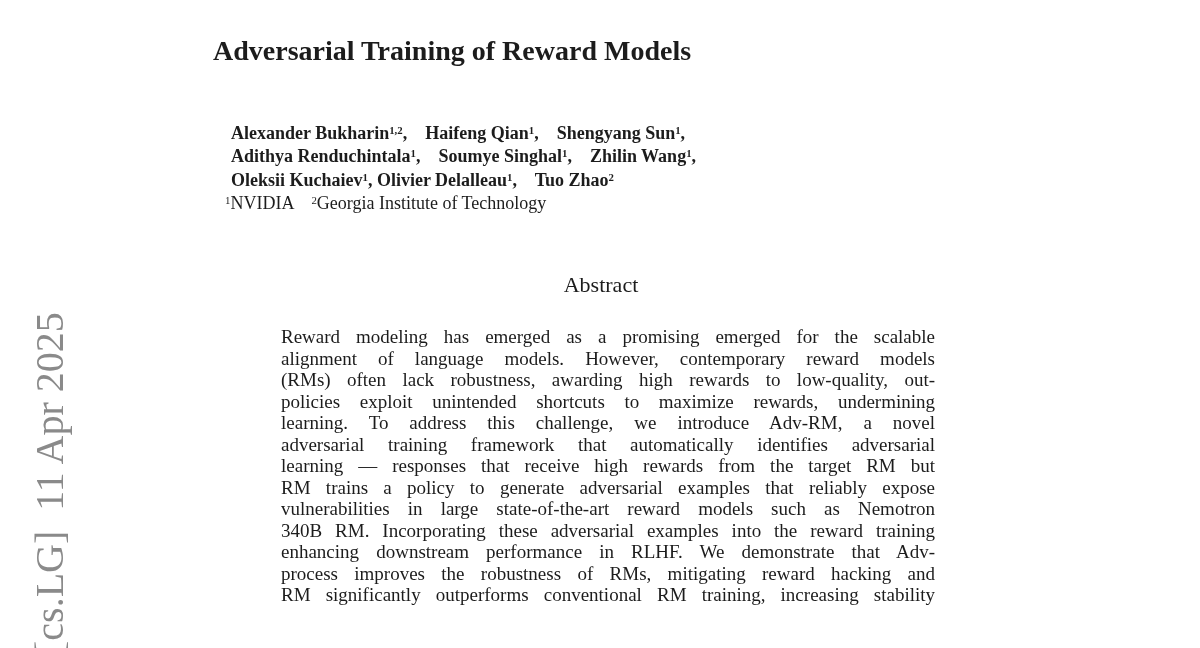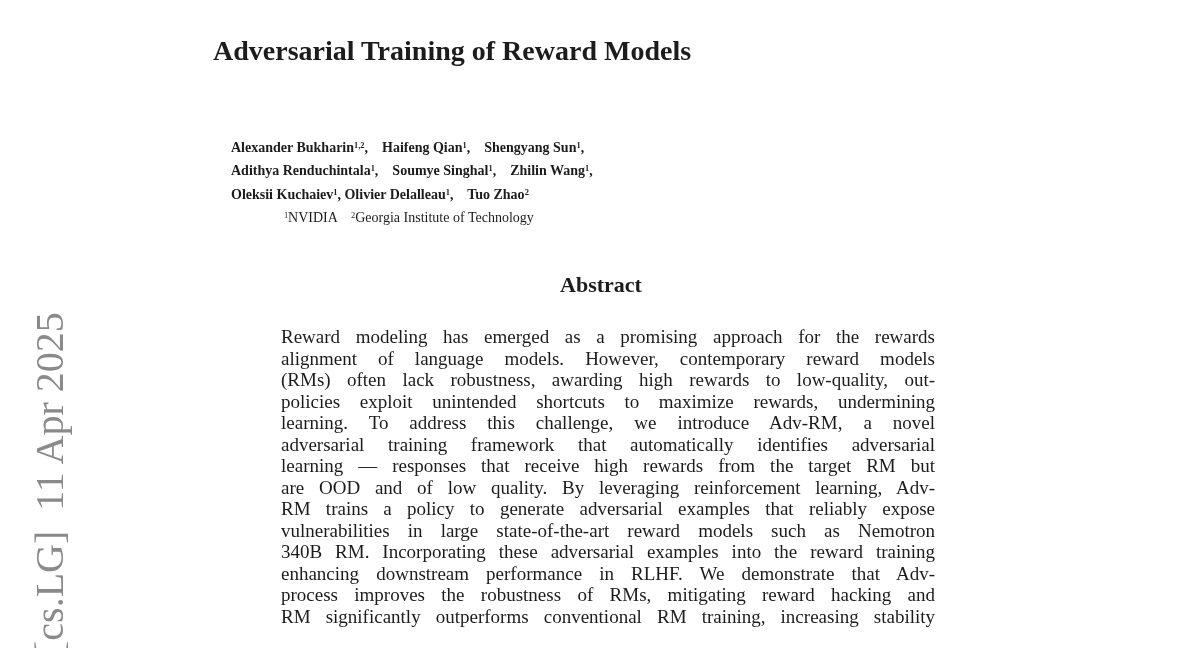--- a/index.html
+++ b/index.html
@@ -34,47 +34,46 @@
     position: absolute;
     left: 213px; top: 34px;
     margin: 0;
     font-size: 28px;
     font-weight: bold;
     line-height: 34px;
     white-space: pre;
   }
   .authors {
     position: absolute;
-    left: 231px; top: 136px;
-    font-size: 14px;
+    left: 231px; top: 122px;
+    font-size: 18px;
     font-weight: bold;
   }
   .author-line {
     line-height: 23.4px;
     white-space: pre;
   }
   .affiliation-line {
     line-height: 23.4px;
     white-space: pre;
     font-weight: normal;
     margin-left: -6px;
-    text-align: center;
   }
   sup {
     font-size: 0.6em;
     vertical-align: 0.42em;
     line-height: 0;
   }
   .abstract-heading {
     position: absolute;
     left: 281px; top: 272px;
     width: 640px;
     text-align: center;
     font-size: 22px;
-    font-weight: bold;
+    font-weight: normal;
     line-height: 26px;
   }
   .abstract-body {
     position: absolute;
     left: 281px; top: 326px;
     width: 654px;
     font-size: 19px;
   }
   .abstract-line {
     line-height: 21.5px;
@@ -97,28 +96,27 @@
   <div class="author-line"><span>Alexander Bukharin</span><sup>1,2</sup><span>,    Haifeng Qian</span><sup>1</sup><span>,    Shengyang Sun</span><sup>1</sup><span>,</span></div>
       <div class="author-line"><span>Adithya Renduchintala</span><sup>1</sup><span>,    Soumye Singhal</span><sup>1</sup><span>,    Zhilin Wang</span><sup>1</sup><span>,</span></div>
       <div class="author-line"><span>Oleksii Kuchaiev</span><sup>1</sup><span>, Olivier Delalleau</span><sup>1</sup><span>,    Tuo Zhao</span><sup>2</sup></div>
       <div class="affiliation-line"><sup>1</sup><span>NVIDIA    </span><sup>2</sup><span>Georgia Institute of Technology</span></div>
     </div>
 
   <div class="abstract-heading">Abstract</div>
 
   <div class="abstract-body">
 
-  <div class="abstract-line">Reward modeling has emerged as a promising approach for the rewards</div>
+  <div class="abstract-line">Reward modeling has emerged as a promising emerged for the scalable</div>
       <div class="abstract-line">alignment of language models. However, contemporary reward models</div>
       <div class="abstract-line">(RMs) often lack robustness, awarding high rewards to low-quality, out-</div>
       <div class="abstract-line">policies exploit unintended shortcuts to maximize rewards, undermining</div>
       <div class="abstract-line">learning. To address this challenge, we introduce Adv-RM, a novel</div>
       <div class="abstract-line">adversarial training framework that automatically identifies adversarial</div>
       <div class="abstract-line">learning — responses that receive high rewards from the target RM but</div>
-      <div class="abstract-line">are OOD and of low quality. By leveraging reinforcement learning, Adv-</div>
       <div class="abstract-line">RM trains a policy to generate adversarial examples that reliably expose</div>
       <div class="abstract-line">vulnerabilities in large state-of-the-art reward models such as Nemotron</div>
       <div class="abstract-line">340B RM. Incorporating these adversarial examples into the reward training</div>
       <div class="abstract-line">enhancing downstream performance in RLHF. We demonstrate that Adv-</div>
       <div class="abstract-line">process improves the robustness of RMs, mitigating reward hacking and</div>
       <div class="abstract-line">RM significantly outperforms conventional RM training, increasing stability</div>
     </div>
 
 </div>
 

